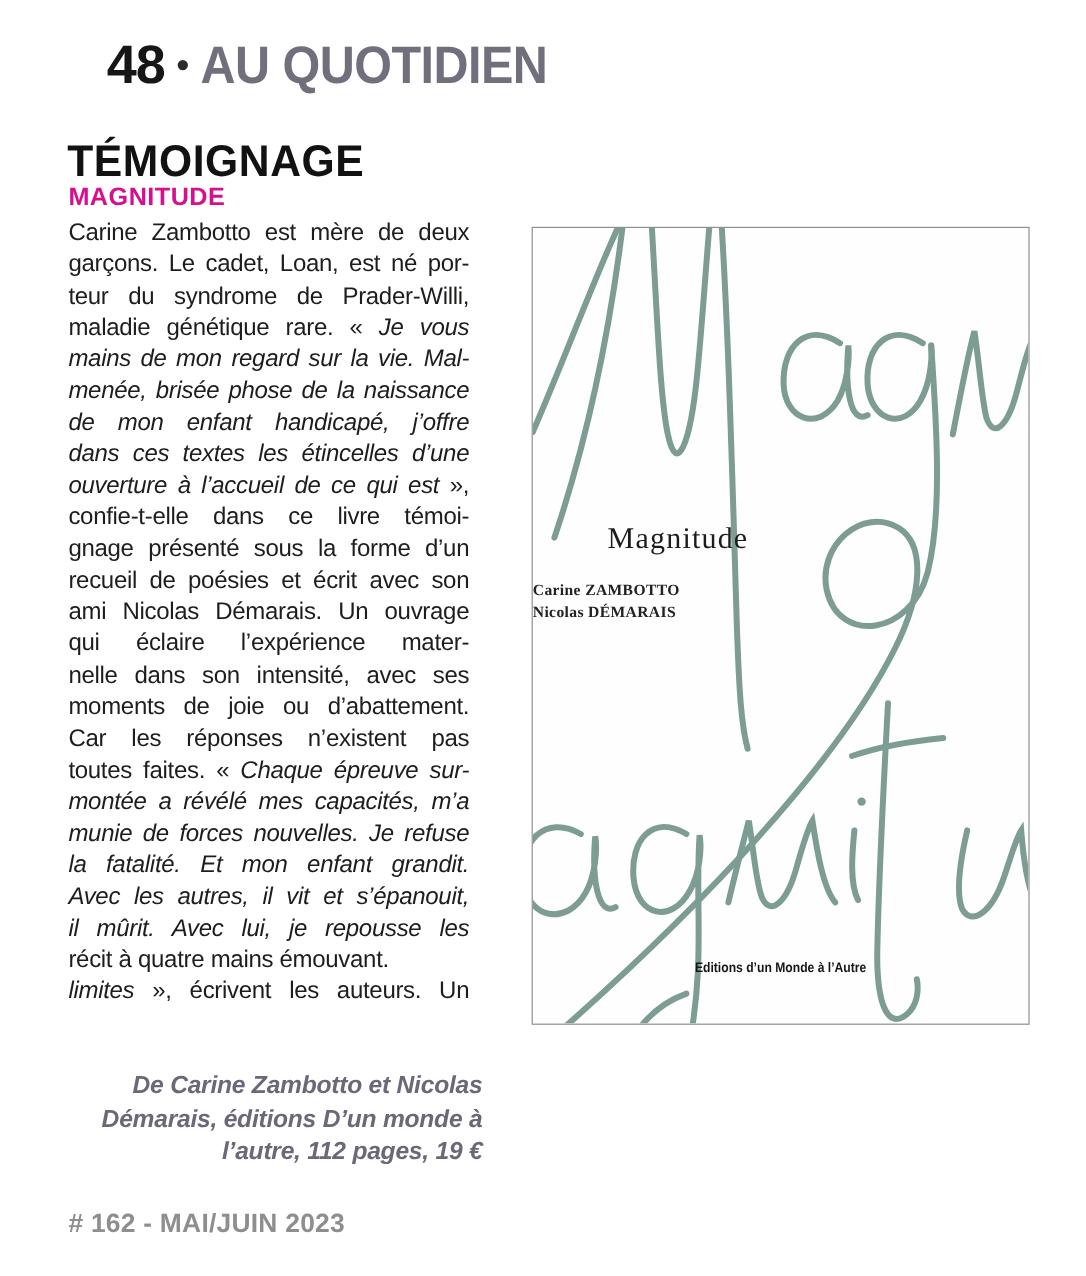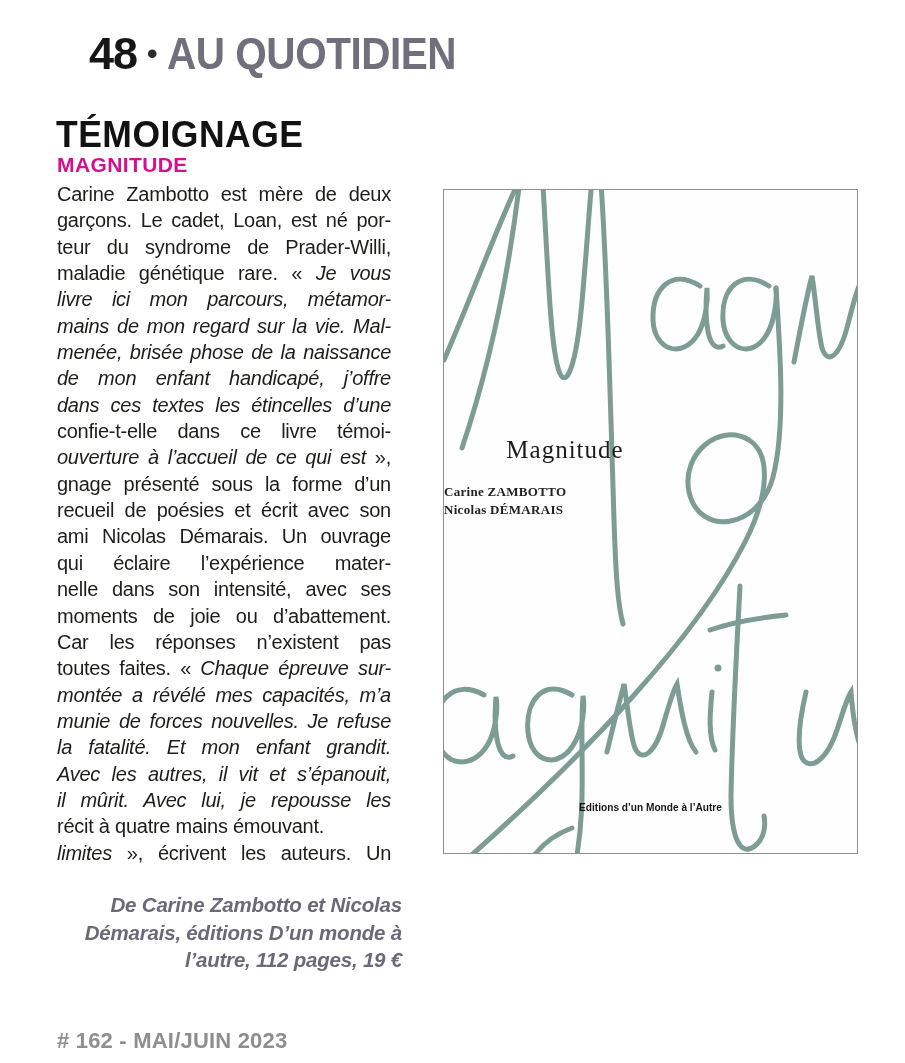--- a/index.html
+++ b/index.html
@@ -38,21 +38,21 @@
   .body-line.last{text-align-last:left;}
   .body-line .it{font-style:italic;}
   
   .credit{position:absolute; left:57px; top:891px; width:345px;}
   .credit-line{
     font-size:20.5px; line-height:27.5px; font-style:italic; font-weight:700;
     color:var(--credit-gray); letter-spacing:-0.2px;text-align:right;
   }
   
   .footer{
-    position:absolute; left:57px; top:1028px; font-size:22px; font-weight:700;
+    position:absolute; left:57px; top:1007px; font-size:22px; font-weight:700;
     color:var(--footer-gray); letter-spacing:0.2px;
   }
   
   .cover{
     position:absolute; left:443px; top:189px; width:413px; height:663px;
     background:#fefefe; border:1px solid var(--cover-border); overflow:hidden;
   }
   .cover svg{position:absolute; left:0; top:0; width:413px; height:663px; display:block;}
   .cover svg path{fill:none; stroke:var(--script-green); stroke-width:5; stroke-linecap:round;}
   .cover svg circle{fill:var(--script-green);}
@@ -81,27 +81,26 @@
   </div>
 
   <div class="kicker">TÉMOIGNAGE</div>
   <div class="mag-title">MAGNITUDE</div>
 
   <div class="body-col">
       <div class="body-line"><span>Carine Zambotto est mère de deux</span></div>
       <div class="body-line"><span>garçons. Le cadet, Loan, est né por-</span></div>
       <div class="body-line"><span>teur du syndrome de Prader-Willi,</span></div>
       <div class="body-line"><span>maladie génétique rare. « </span><span class="it">Je vous</span></div>
-      <div class="body-line"><span class="it">livre ici mon parcours, métamor-</span></div>
       <div class="body-line"><span class="it">mains de mon regard sur la vie. Mal-</span></div>
       <div class="body-line"><span class="it">menée, brisée phose de la naissance</span></div>
       <div class="body-line"><span class="it">de mon enfant handicapé, j’offre</span></div>
       <div class="body-line"><span class="it">dans ces textes les étincelles d’une</span></div>
+      <div class="body-line"><span class="it">ouverture à l’accueil de ce qui est</span><span> »,</span></div>
       <div class="body-line"><span>confie-t-elle dans ce livre témoi-</span></div>
-      <div class="body-line"><span class="it">ouverture à l’accueil de ce qui est</span><span> »,</span></div>
       <div class="body-line"><span>gnage présenté sous la forme d’un</span></div>
       <div class="body-line"><span>recueil de poésies et écrit avec son</span></div>
       <div class="body-line"><span>ami Nicolas Démarais. Un ouvrage</span></div>
       <div class="body-line"><span>qui éclaire l’expérience mater-</span></div>
       <div class="body-line"><span>nelle dans son intensité, avec ses</span></div>
       <div class="body-line"><span>moments de joie ou d’abattement.</span></div>
       <div class="body-line"><span>Car les réponses n’existent pas</span></div>
       <div class="body-line"><span>toutes faites. « </span><span class="it">Chaque épreuve sur-</span></div>
       <div class="body-line"><span class="it">montée a révélé mes capacités, m’a</span></div>
       <div class="body-line"><span class="it">munie de forces nouvelles. Je refuse</span></div>

